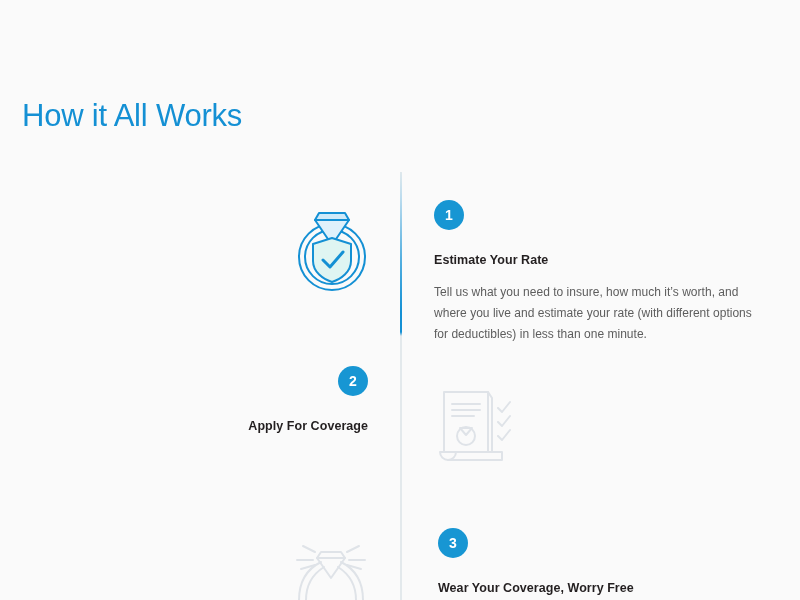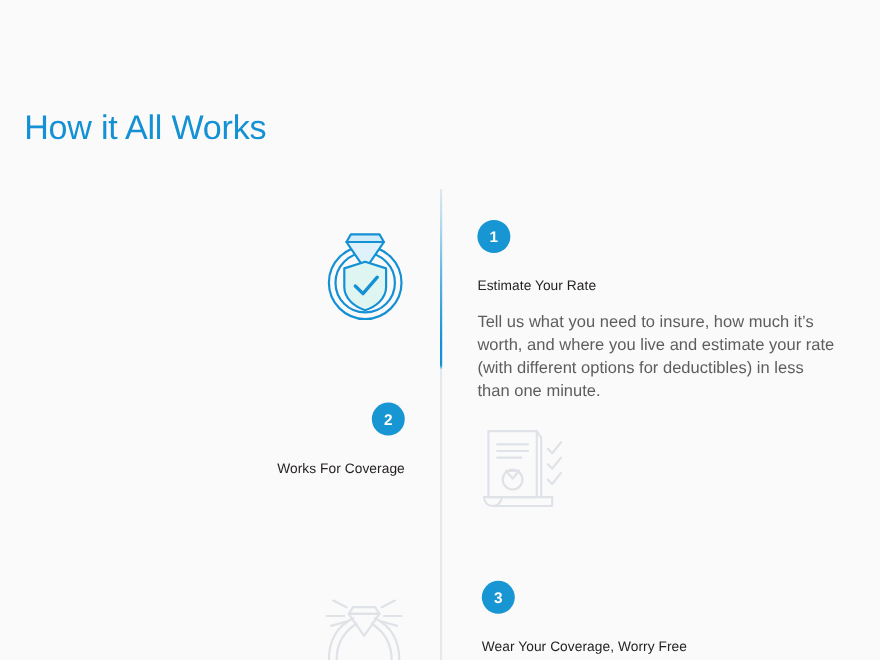--- a/index.html
+++ b/index.html
@@ -69,28 +69,28 @@
     font-size: 14px;
     font-weight: 700;
     display: flex;
     align-items: center;
     justify-content: center;
     line-height: 1;
   }
 
   .step-heading {
     font-size: 12.5px;
-    font-weight: 400;
+    font-weight: 700;
     color: #231f20;
     letter-spacing: 0.05px;
     line-height: 16px;
   }
 
   .step-body {
-    font-size: 15px;
+    font-size: 12px;
     font-weight: 400;
     color: #5d5d5d;
     line-height: 21px;
     letter-spacing: 0.02px;
   }
 
   
   .step-1 {
     left: 434px;
     top: 200px;
@@ -204,21 +204,21 @@
   </div>
 
   <div class="step step-1">
     <div class="step-num">1</div>
     <div class="step-heading">Estimate Your Rate</div>
     <div class="step-body">Tell us what you need to insure, how much it’s worth, and where you live and estimate your rate (with different options for deductibles) in less than one minute.</div>
   </div>
 
   <div class="step step-2">
     <div class="step-num">2</div>
-    <div class="step-heading">Works For Coverage</div>
+    <div class="step-heading">Apply For Coverage</div>
   </div>
 
   <div class="step step-3">
     <div class="step-num">3</div>
     <div class="step-heading">Wear Your Coverage, Worry Free</div>
   </div>
 
 </div>
 
 </body></html>

